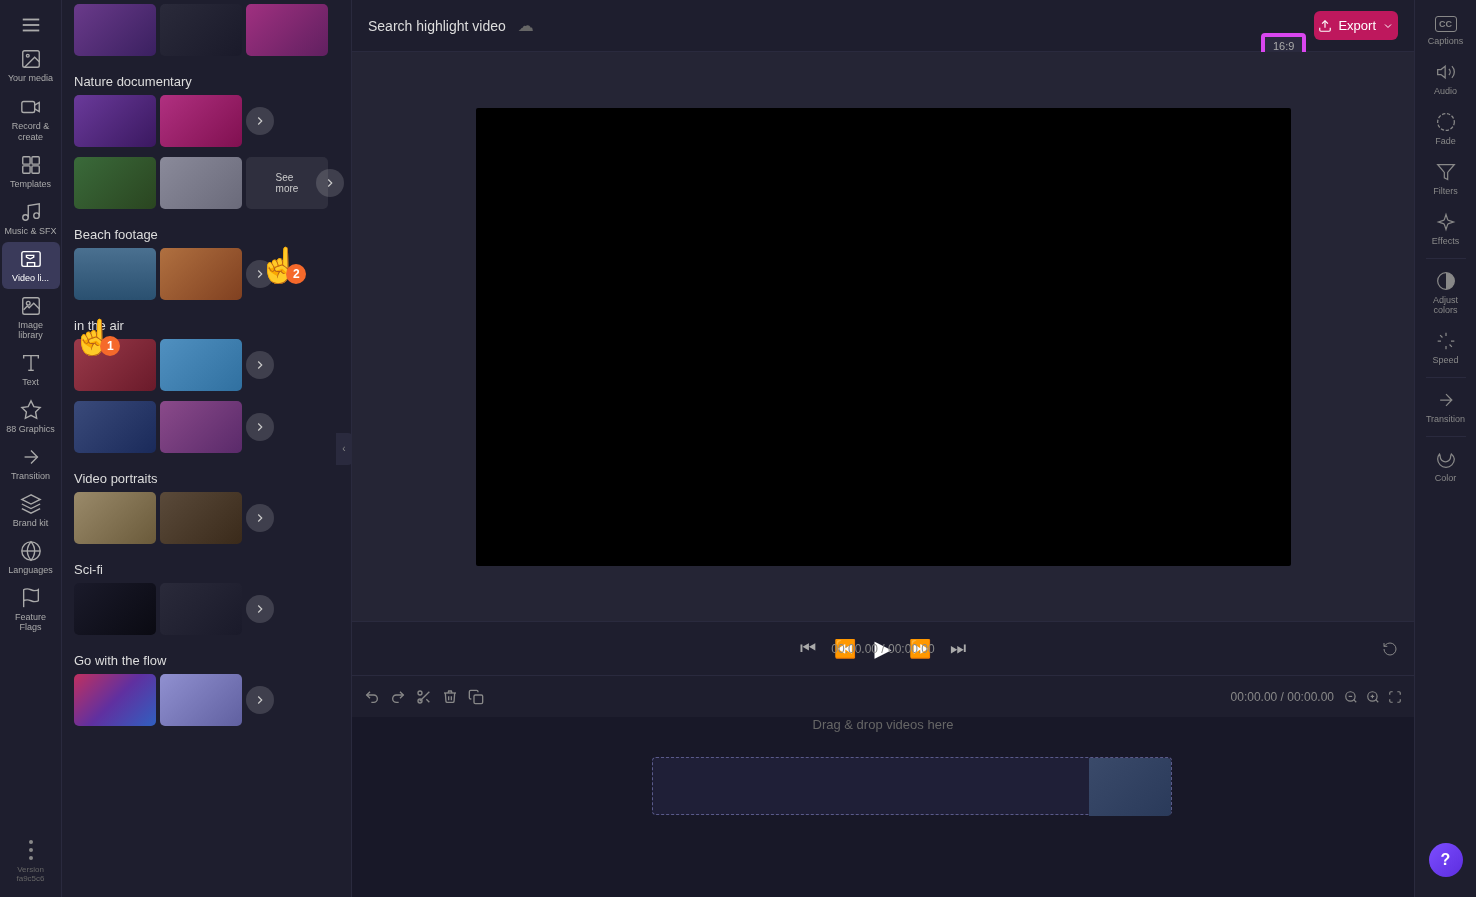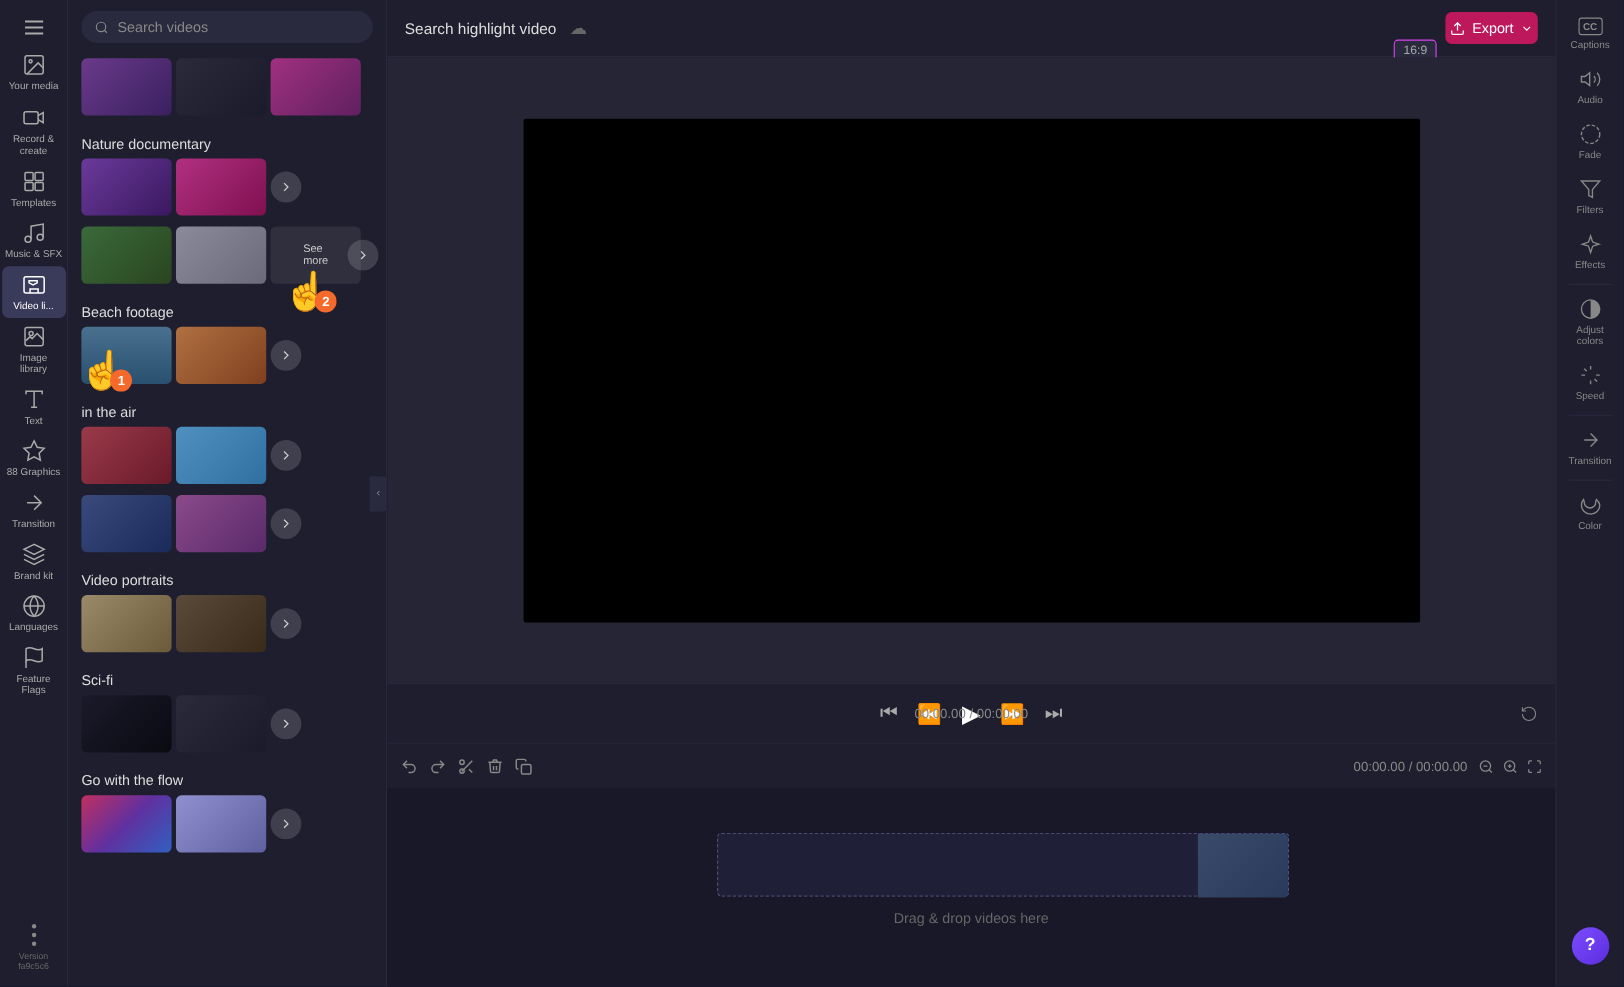--- a/index.html
+++ b/index.html
@@ -177,21 +177,21 @@
       border-radius: 6px;
       padding: 7px 4px;
       cursor: pointer;
       font-size: 13px;
       display: flex;
       align-items: center;
       gap: 6px;
     }
     .aspect-ratio-badge {
       background: #2a2a3e;
-      border: 1px solid #d946ef;
+      border: 4px solid #d946ef;
       color: #aaa;
       font-size: 11px;
       padding: 3px 8px;
       border-radius: 4px;
       margin-top: 40px;
     }
 
     
     .canvas-area {
       flex: 1;
@@ -294,21 +294,20 @@
       top: 0;
       width: 82px;
       height: 58px;
       background: linear-gradient(135deg, #3a4a6a, #2a3a5a);
       border-radius: 0 4px 4px 0;
     }
     .drag-drop-label {
       text-align: center;
       color: #666;
       font-size: 13px;
-      margin-top: 110px;
     }
 
     
     .right-sidebar {
       width: 62px;
       background: #1e1e2e;
       display: flex;
       flex-direction: column;
       align-items: center;
       padding: 8px 0;
@@ -477,29 +476,20 @@
   </div>
   <div class="sidebar-item" style="margin-top:auto;">
     <span style="width:4px;height:4px;background:#888;border-radius:50%;display:block;margin:0 auto 1px;"></span>
     <span style="width:4px;height:4px;background:#888;border-radius:50%;display:block;margin:0 auto 1px;"></span>
     <span style="width:4px;height:4px;background:#888;border-radius:50%;display:block;margin:0 auto;"></span>
     <span style="font-size:8px;color:#666;margin-top:2px;">Version<br>fa9c5c6</span>
   </div>
 </div>
 
 <div class="media-panel" style="position:relative;">
-  <div class="search-bar">
-    <div class="search-input-wrap">
-      <svg width="14" height="14" viewBox="0 0 24 24" fill="none" stroke="#888" stroke-width="2">
-        <circle cx="11" cy="11" r="8"></circle>
-          <path d="m21 21-4.35-4.35"></path>
-      </svg>
-      <input type="text" placeholder="Search videos" style="">
-    </div>
-  </div>
 
   <div class="video-list">
 
     <div class="video-row" style="padding-top:4px;">
       <div class="video-thumb purple"></div>
       <div class="video-thumb dark"></div>
       <div class="video-thumb" style="background:linear-gradient(135deg,#a03080,#602060);width:82px;height:52px;border-radius:5px;flex-shrink:0;"></div>
     </div>
 
     <div class="section-title">Nature documentary</div>

